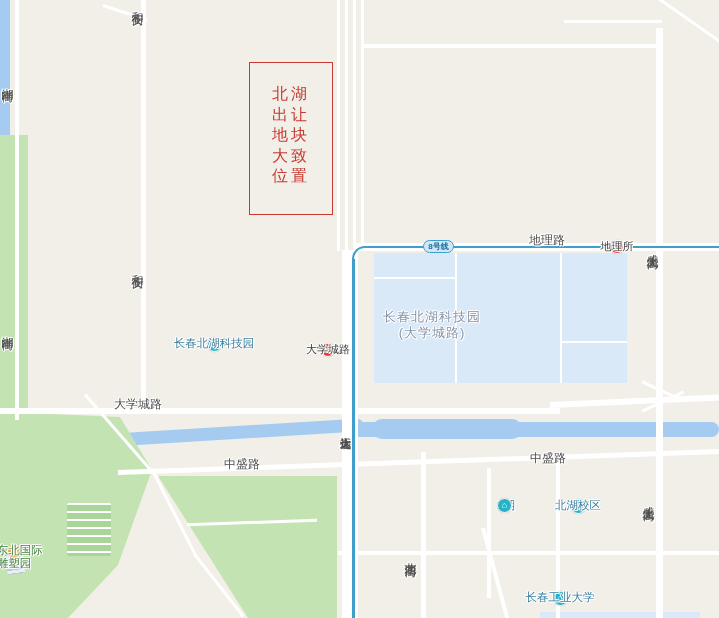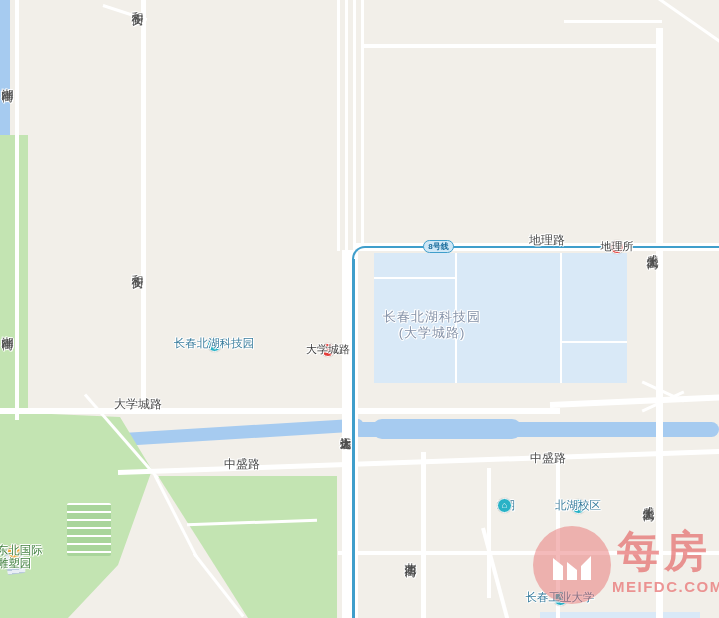--- a/index.html
+++ b/index.html
@@ -223,24 +223,22 @@
         </div>
       </div>
       <div class="map-label poi-blue" style="left: 560px; top: 591px;">
         <span class="pin" style="background: rgb(41, 178, 198);">⌂</span>
         <div class="txt">
           <div style="position: static;">长春工业大学</div>
         </div>
       </div>
     </div>
 
-
-  <div id="wm">
-    <div class="wm-circle">
-      <svg width="78" height="78" viewBox="0 0 78 78" style="position:absolute;left:0;top:0;">
-        <path d="M20 54 V32 L30 40 V54 Z M34 54 V36 L44 44 V54 Z M48 54 V40 L58 30 V54 Z" fill="#ffffff"></path>
-      </svg>
+  <div id="anno">
+      <div class="anno-line">北湖</div>
+      <div class="anno-line">出让</div>
+      <div class="anno-line">地块</div>
+      <div class="anno-line">大致</div>
+      <div class="anno-line">位置</div>
     </div>
-    <div class="wm-cn">每房</div>
-    <div class="wm-en">MEIFDC.COM</div>
-  </div>
+
 
 </div>
 
 </body></html>

